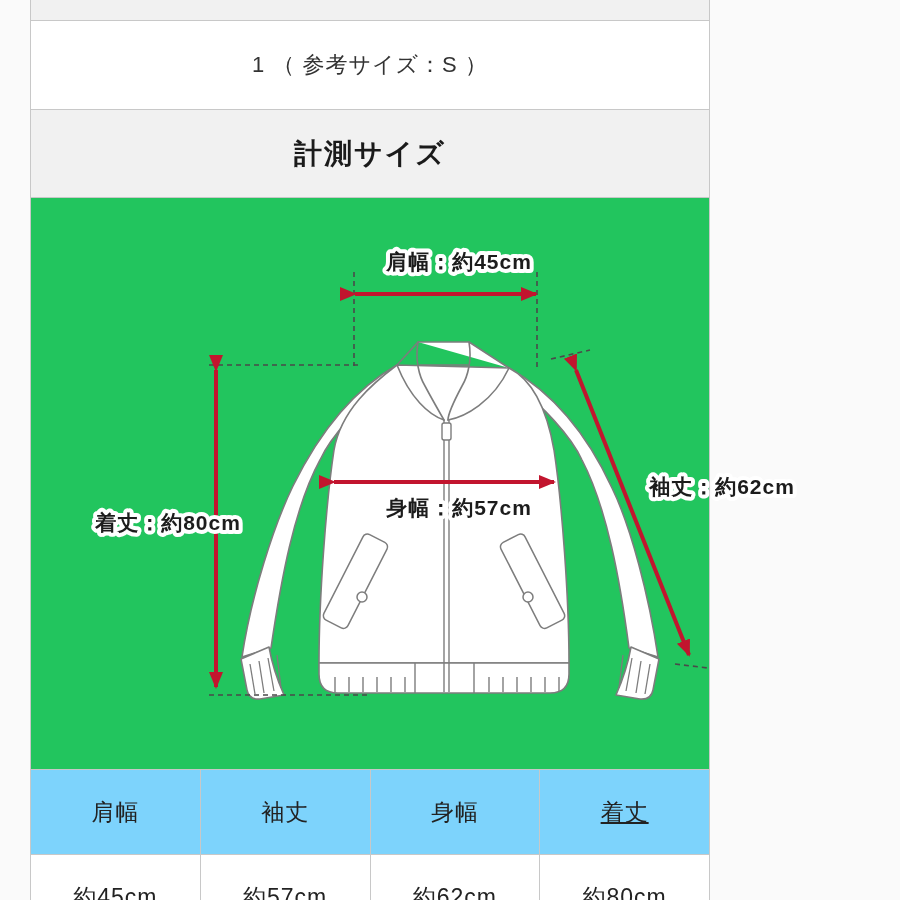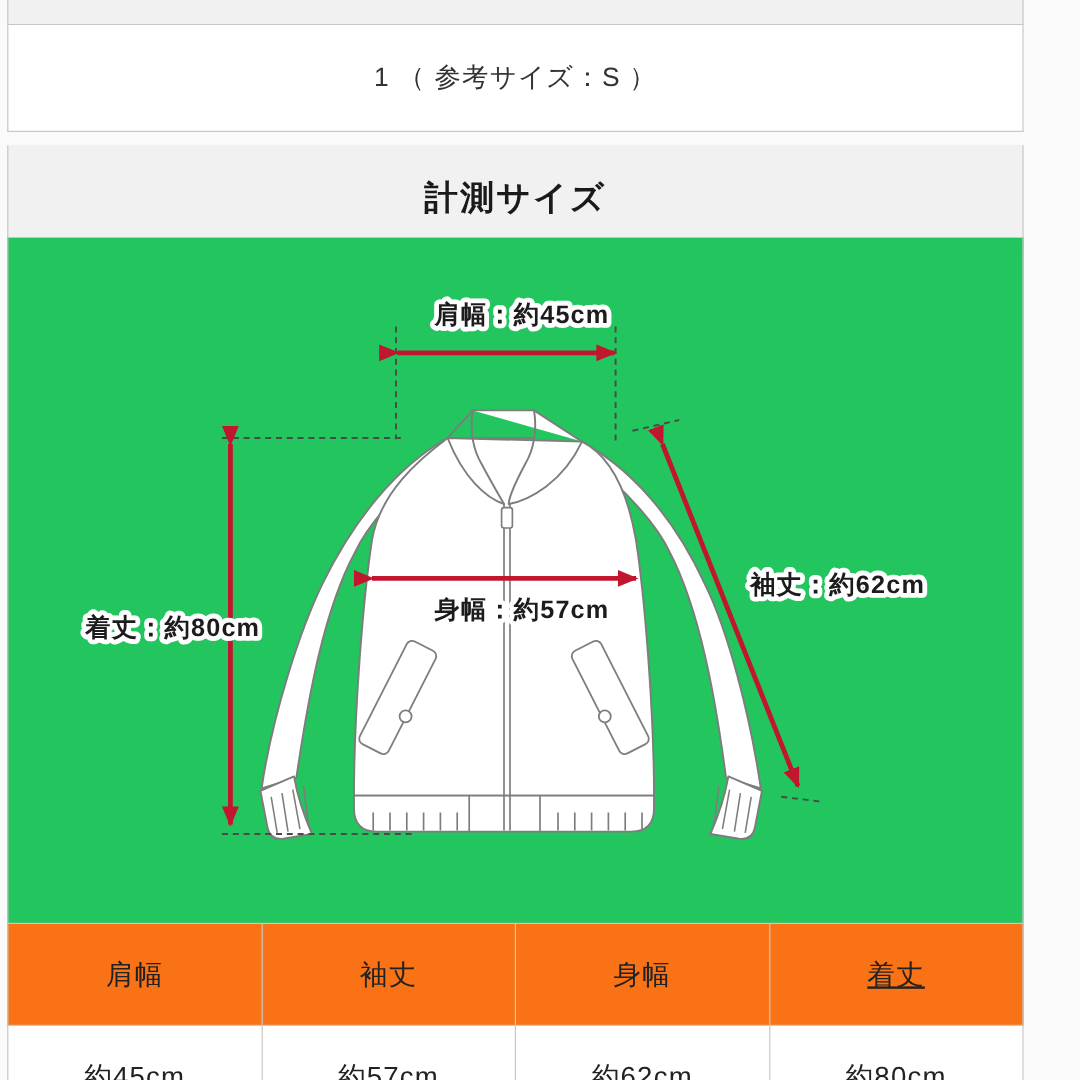--- a/index.html
+++ b/index.html
@@ -4,33 +4,33 @@
 <style>
   html,body{margin:0;padding:0;}
   body{
     width:900px;height:900px;overflow:hidden;
     background:#fafafa;
     font-family:"Liberation Sans","DejaVu Sans",sans-serif;
     -webkit-font-smoothing:antialiased;
   }
   .sheet{position:relative;width:900px;height:900px;overflow:hidden;}
   .row{
-    position:absolute;left:6px;width:847px;box-sizing:border-box;
+    position:absolute;left:30px;width:680px;box-sizing:border-box;
     border-left:1px solid #c8c8c8;border-right:1px solid #c8c8c8;
     border-bottom:1px solid #c8c8c8;
   }
   .row-partial-top{top:0;height:21px;background:#f1f1f1;}
   .row-reference{top:21px;height:89px;background:#ffffff;
     display:flex;align-items:center;justify-content:center;
     font-size:22px;color:#333333;letter-spacing:1px;}
   .row-section-title{top:110px;height:88px;background:#f1f1f1;
     display:flex;align-items:center;justify-content:center;
-    font-size:28px;font-weight:700;color:#1a1a1a;letter-spacing:2px;margin-top:11px;}
+    font-size:28px;font-weight:700;color:#1a1a1a;letter-spacing:2px;}
   .row-diagram{top:198px;height:572px;background:#22c55e;}
-  .row-table-header{top:770px;height:85px;background:#f97316;display:flex;}
+  .row-table-header{top:770px;height:85px;background:#7dd3fc;display:flex;}
   .row-table-values{top:855px;height:86px;background:#ffffff;display:flex;}
   .cell{
     flex:1;display:flex;align-items:center;justify-content:center;
     font-size:23px;color:#222222;border-right:1px solid #c8c8c8;
     letter-spacing:1px;
   }
   .cell:last-child{border-right:none;text-decoration:underline;}
   svg text{font-family:"Liberation Sans","DejaVu Sans",sans-serif;}
   .measure-label{
     font-size:21px;font-weight:700;fill:#1c1c1c;

